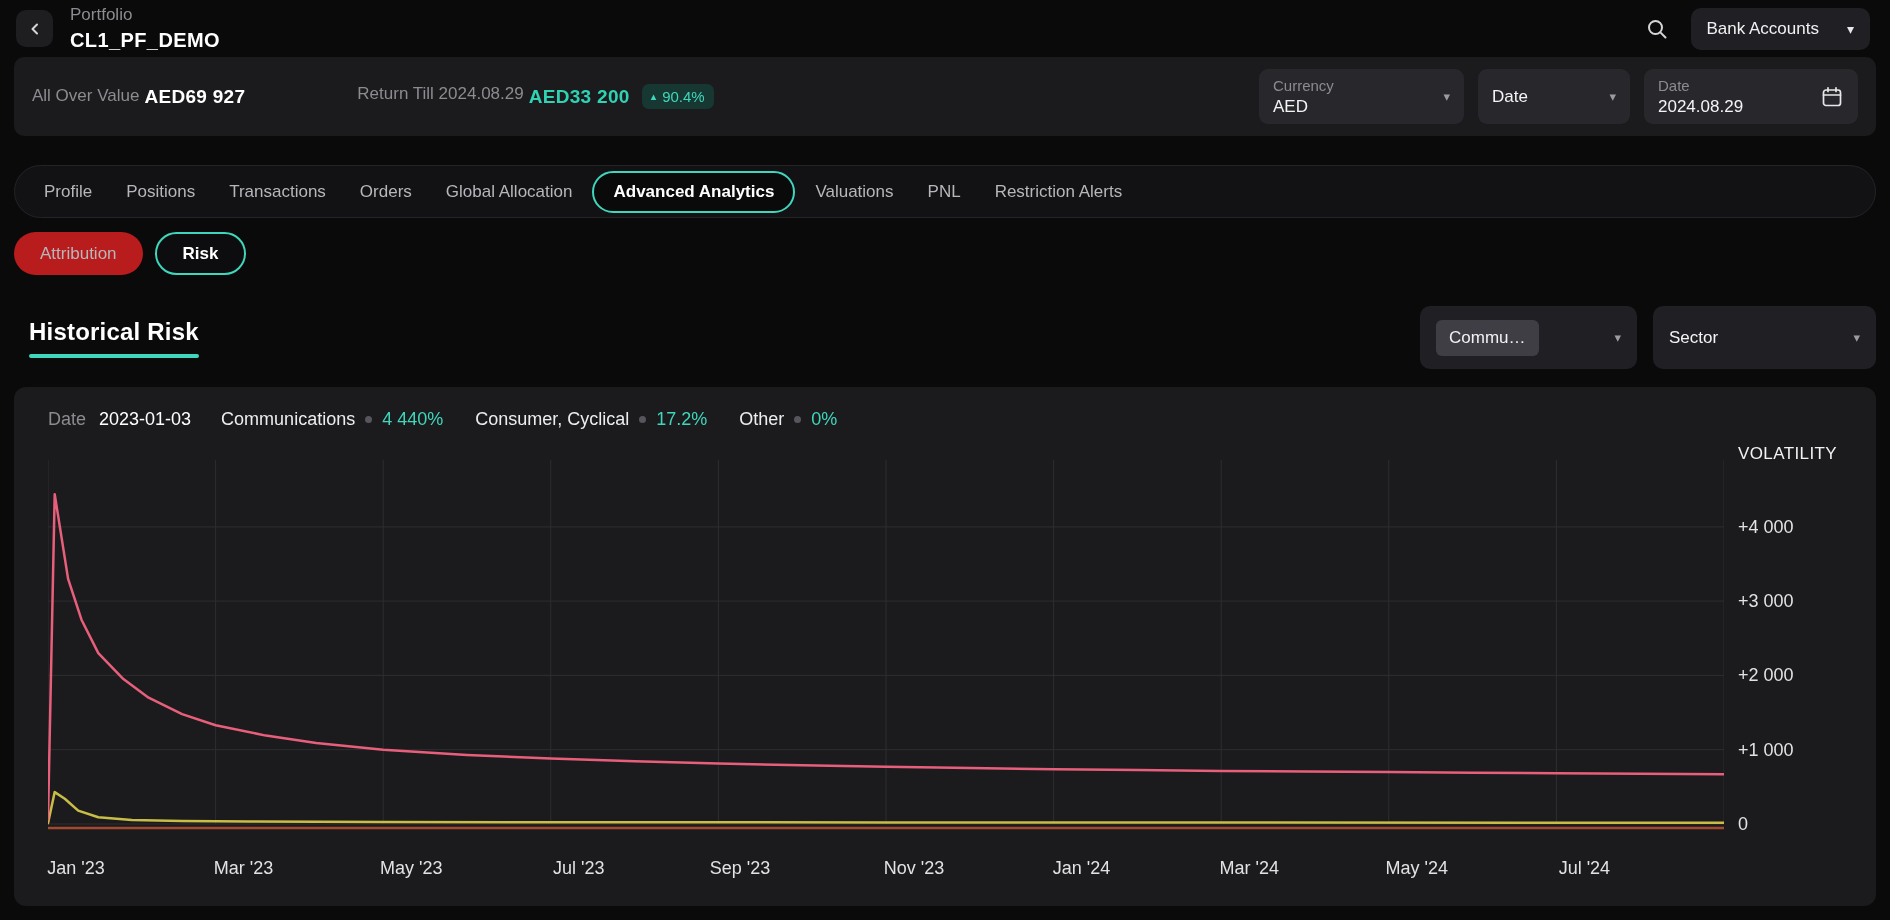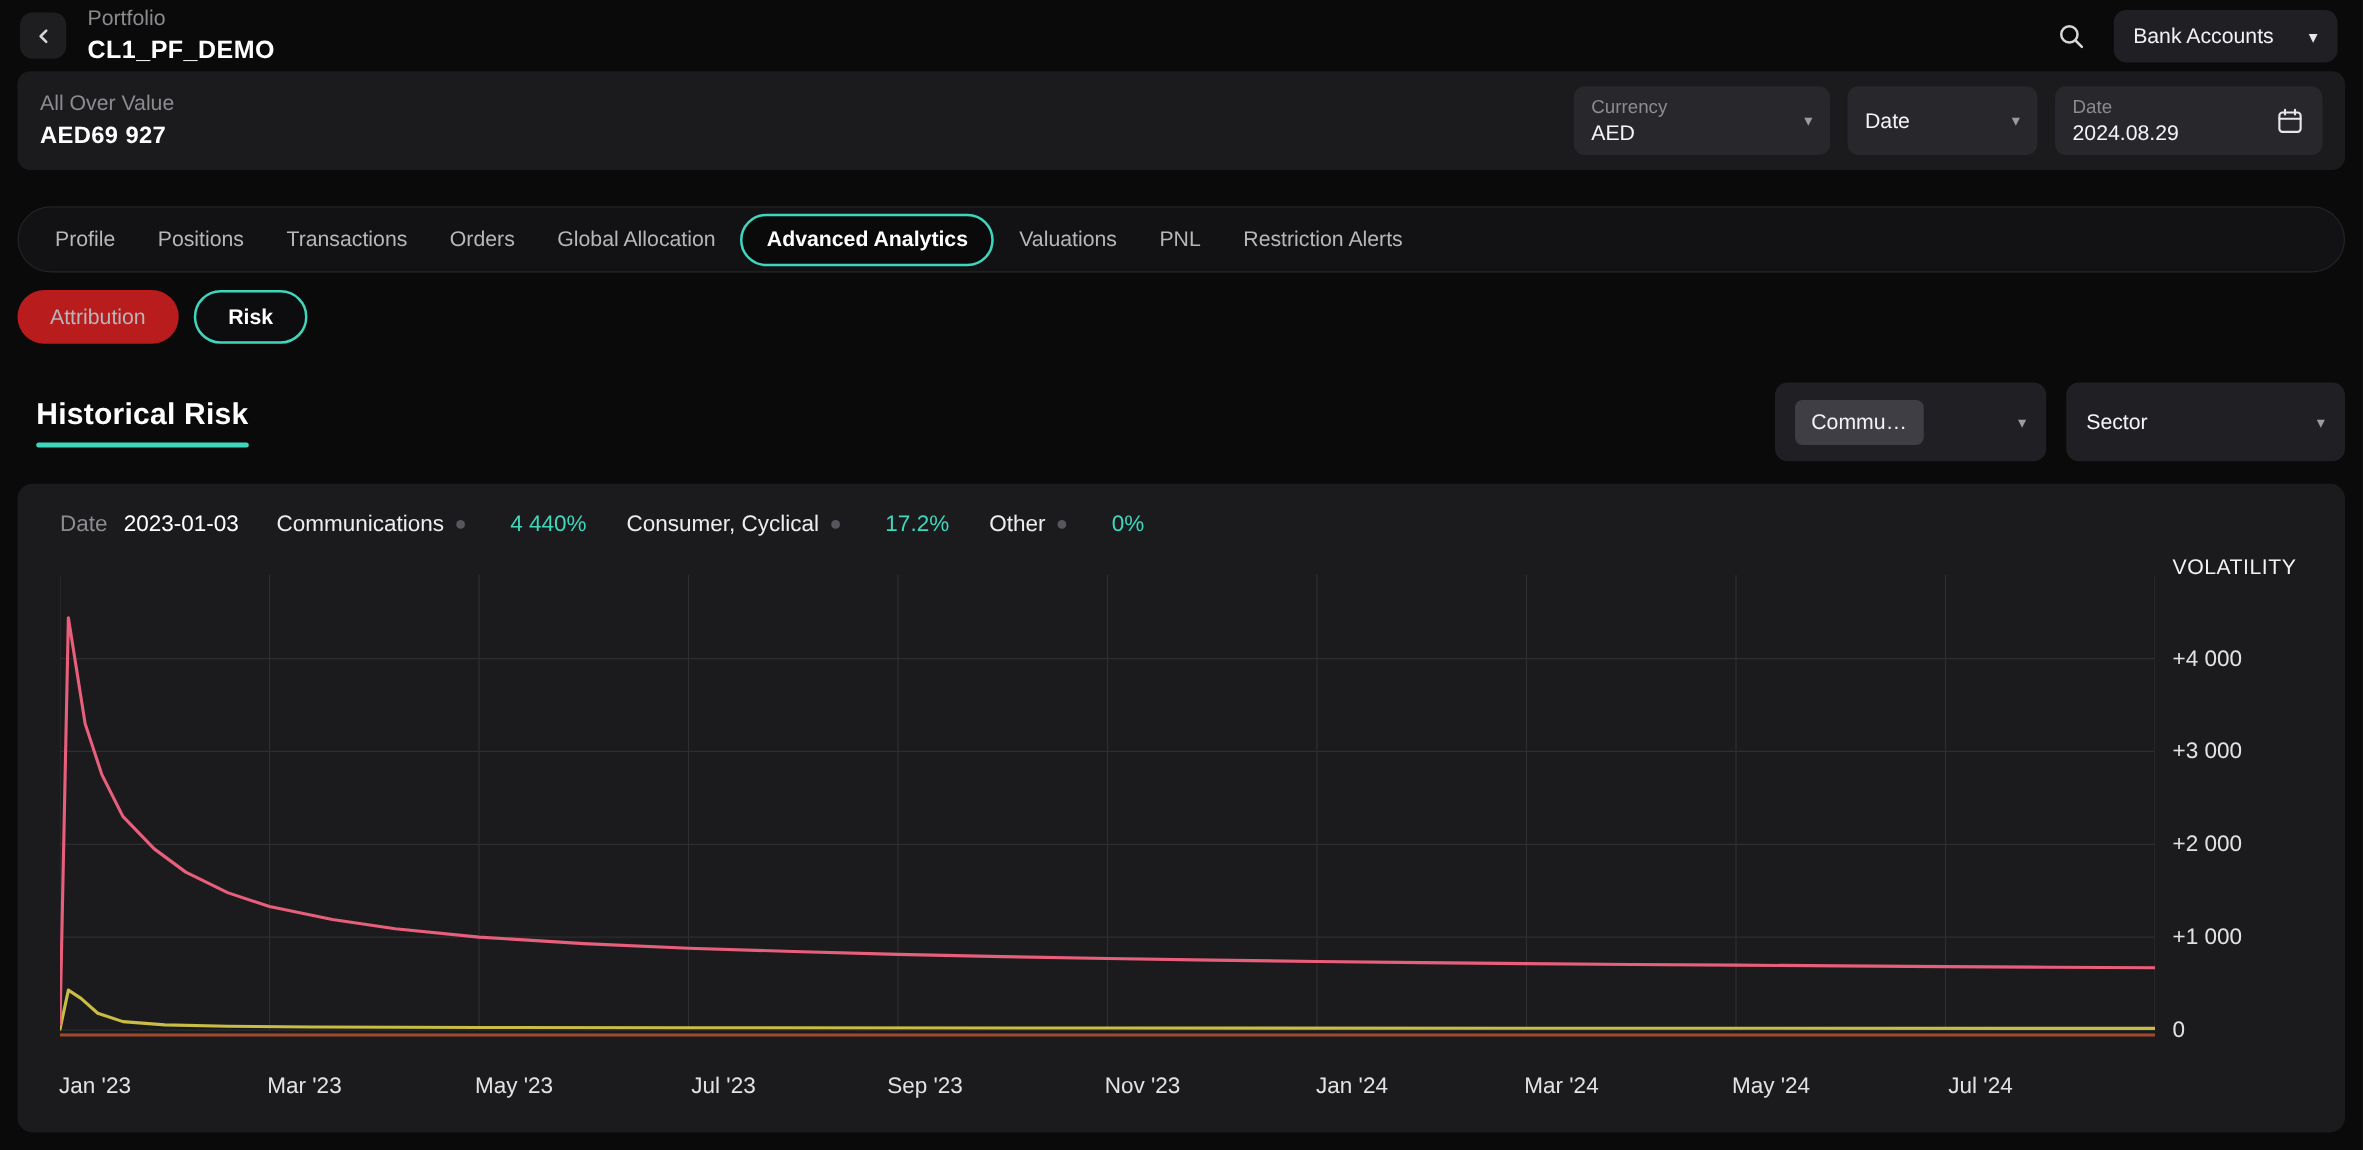--- a/index.html
+++ b/index.html
@@ -15,21 +15,21 @@
   .title-block { display:flex; flex-direction:column; gap:4px; }
   .eyebrow { color:#8b8b90; font-size:17px; }
   .page-title { color:#fff; font-size:20px; font-weight:700; letter-spacing:.4px; }
   .topbar-right { margin-left:auto; display:flex; align-items:center; gap:22px; }
   .icon-btn { background:none; border:none; padding:0; cursor:pointer; display:flex; }
   .bank-dd { background:#202024; height:42px; border-radius:10px; display:flex; align-items:center; gap:28px; padding:0 16px; cursor:pointer; }
   .bank-dd .lbl { color:#f1f1f3; font-size:17px; }
   .chev { color:#9b9ba1; font-size:13px; line-height:1; }
   
   .stats-panel { margin:0 14px; height:79px; background:#1b1b1e; border-radius:10px; display:flex; align-items:center; padding:0 18px; }
-  .stat { display:flex; flex-direction:column; gap:5px; }
+  .stat { display:flex; gap:5px; }
   .stat + .stat { margin-left:112px; }
   .stat-label { color:#8b8b90; font-size:17px; }
   .stat-value { color:#fff; font-size:19px; font-weight:700; letter-spacing:.3px; }
   .return-row { display:flex; align-items:center; gap:12px; }
   .return-value { color:#2fd3b4; font-size:19px; font-weight:700; letter-spacing:.3px; }
   .return-badge { background:#173832; color:#3fd6bc; border-radius:7px; padding:4px 9px; font-size:15px; display:flex; align-items:center; gap:6px; }
   .tri { font-size:11px; line-height:1; }
   .stats-filters { margin-left:auto; display:flex; gap:14px; }
   .dd { background:#28282c; border-radius:9px; height:55px; display:flex; align-items:center; padding:0 14px; cursor:pointer; }
   .dd .chev { margin-left:auto; }
@@ -61,21 +61,21 @@
   
   .chart-panel { margin:18px 14px 0; height:519px; background:#1b1b1e; border-radius:12px; overflow:hidden; padding-top:22px; }
   .legend { display:flex; align-items:center; margin-left:34px; gap:30px; }
   .legend-date { display:flex; align-items:center; gap:13px; }
   .legend-date-label { color:#8b8b90; font-size:18px; }
   .legend-date-value { color:#fff; font-size:18px; }
   .legend-items { display:flex; gap:32px; }
   .legend-item { display:flex; align-items:center; gap:10px; }
   .legend-name { color:#eceded; font-size:18px; }
   .legend-dot { width:7px; height:7px; border-radius:50%; background:#56565c; display:inline-block; }
-  .legend-value { color:#3fd6bc; font-size:18px;margin-left:26px; }
+  .legend-value { color:#3fd6bc; font-size:18px; }
   .chart-body { display:flex; margin-top:30px; padding-left:34px; }
   .plot-wrap { flex:1; position:relative; }
   #plot-svg { display:block; width:100%; height:372px; }
   .x-axis { position:relative; height:36px; margin-top:26px; }
   .x-tick { position:absolute; top:0; transform:translateX(-50%); color:#e2e2e4; font-size:18px; white-space:nowrap; }
   .y-axis { width:152px; position:relative; flex-shrink:0; }
   .y-title { position:absolute; top:-16px; left:14px; color:#f2f2f4; font-size:17px; letter-spacing:.4px; }
   .y-tick { position:absolute; left:14px; transform:translateY(-50%); color:#e2e2e4; font-size:18px; }
 </style>
 </head>
@@ -102,20 +102,30 @@
       <span class="lbl">Bank Accounts</span>
       <span class="chev" style="color:#e8e8ea;font-size:14px;">▾</span>
     </div>
   </div>
 </header>
 
 <section class="stats-panel">
   <div class="stat">
     <div class="stat-label">All Over Value</div>
     <div class="stat-value">AED69 927</div>
+  </div>
+  <div class="stat">
+    <div class="stat-label">Return Till 2024.08.29</div>
+    <div class="return-row">
+      <span class="return-value">AED33 200</span>
+      <span class="return-badge">
+        <span class="tri">▴</span>
+        <span>90.4%</span>
+      </span>
+    </div>
   </div>
   <div class="stats-filters">
     <div class="dd dd-currency">
       <div class="dd-col">
         <span class="dd-label">Currency</span>
         <span class="dd-value">AED</span>
       </div>
       <span class="chev">▾</span>
     </div>
     <div class="dd dd-date">

